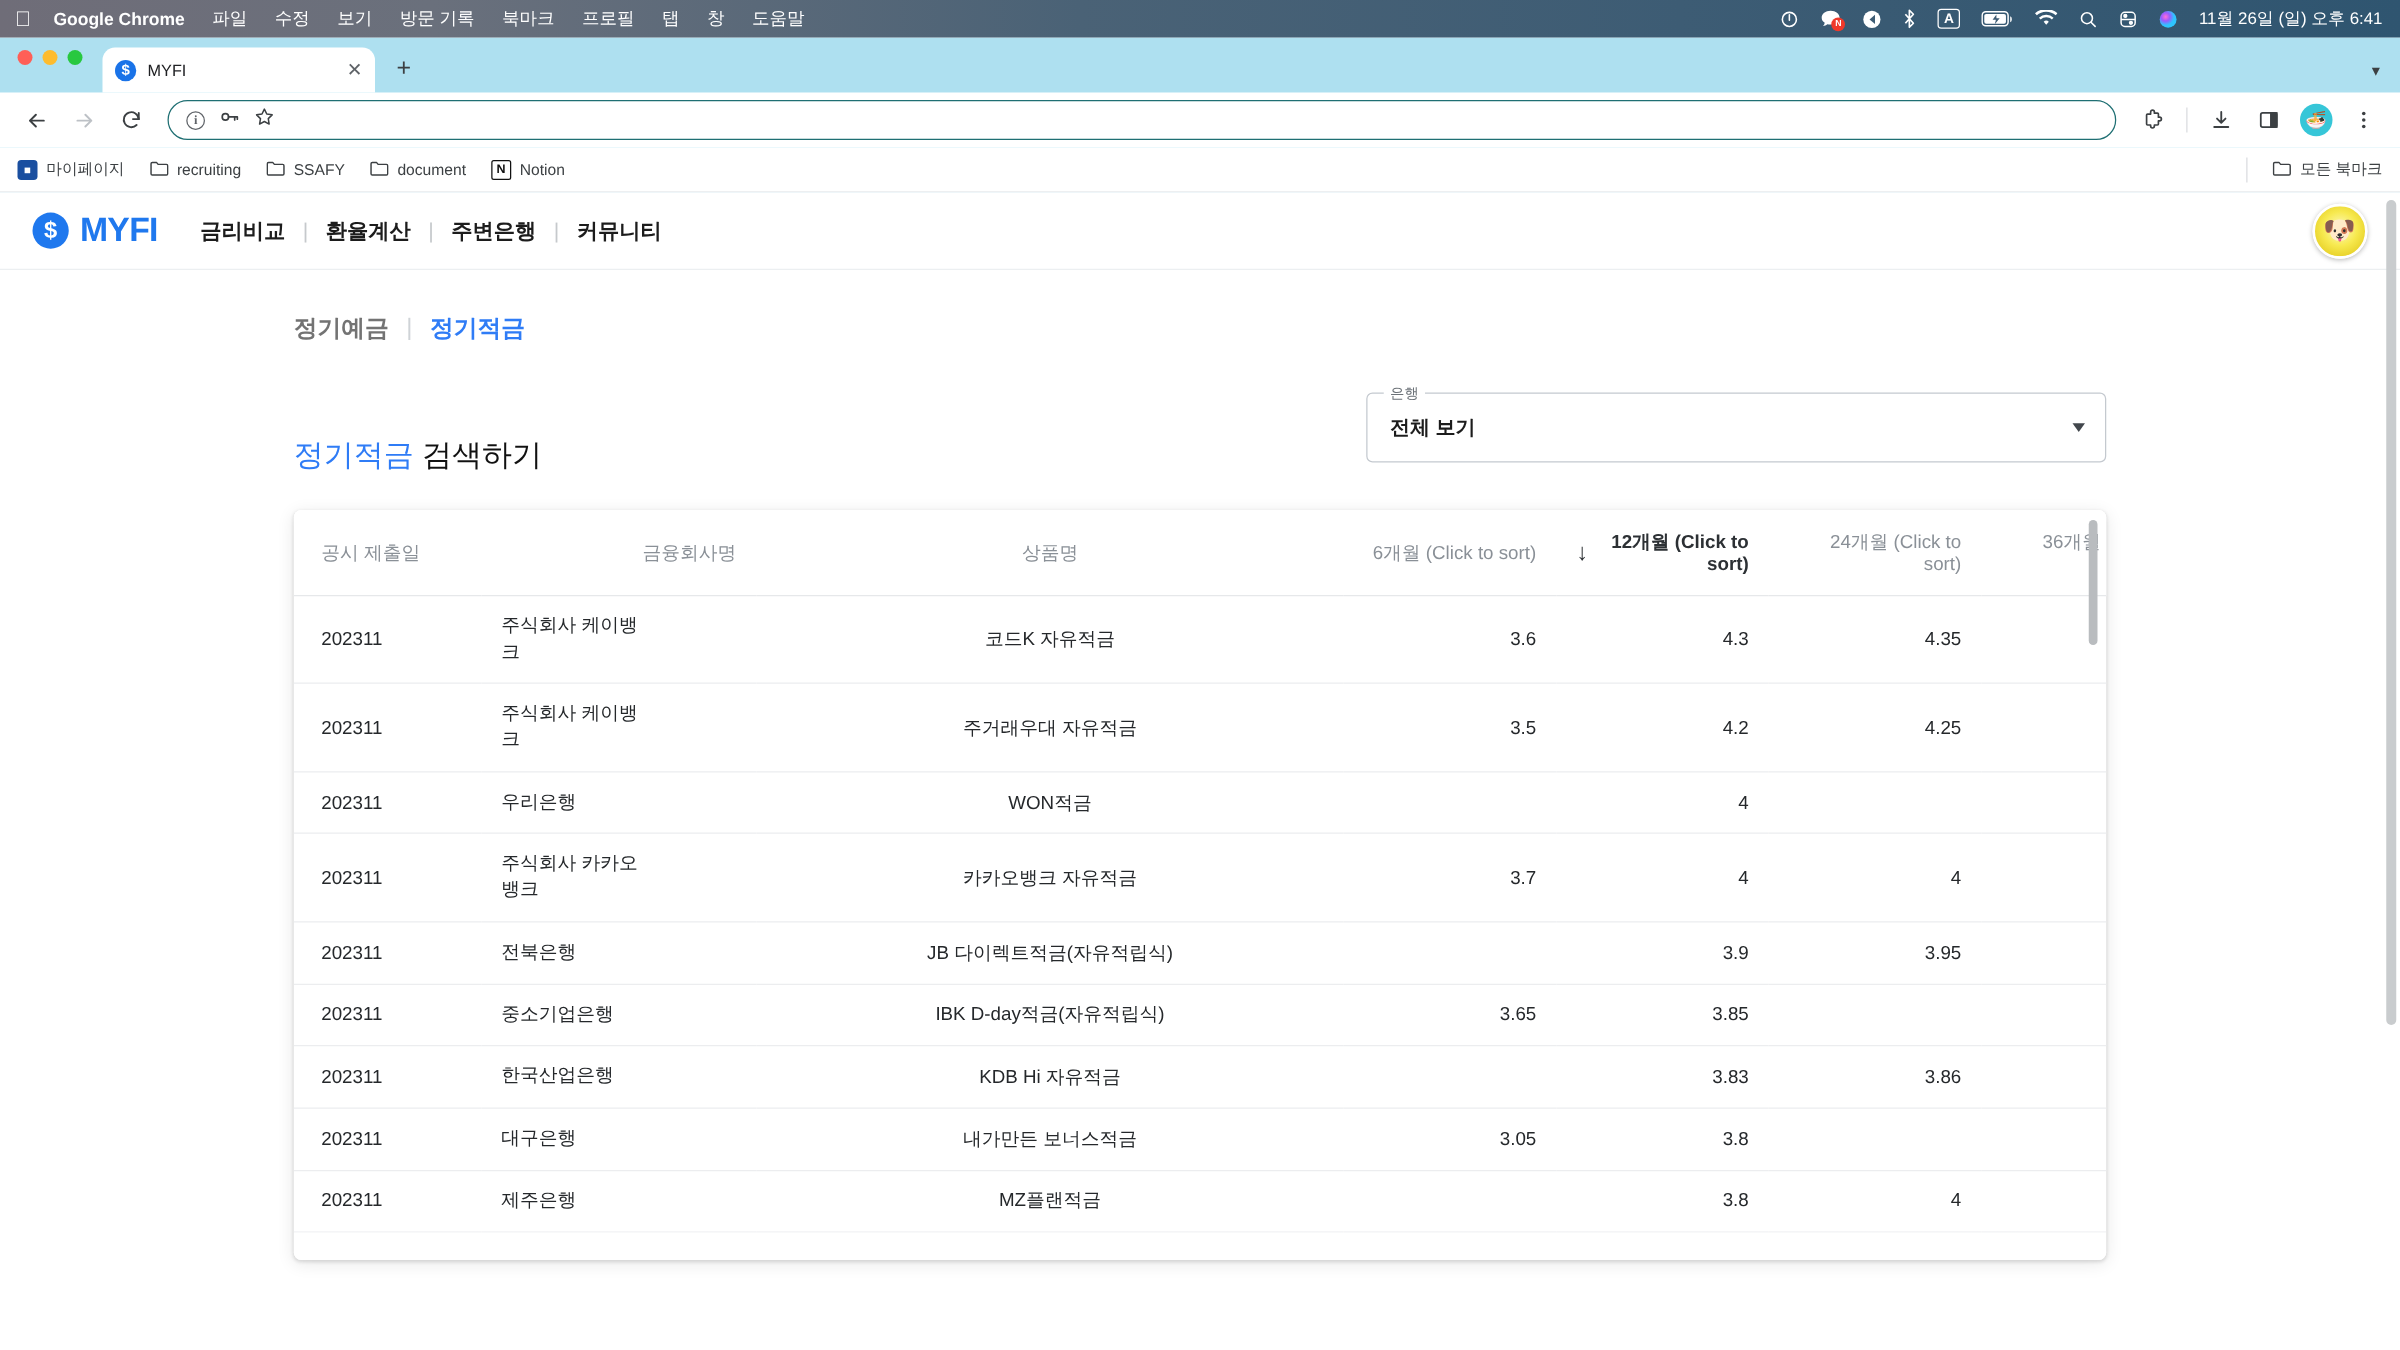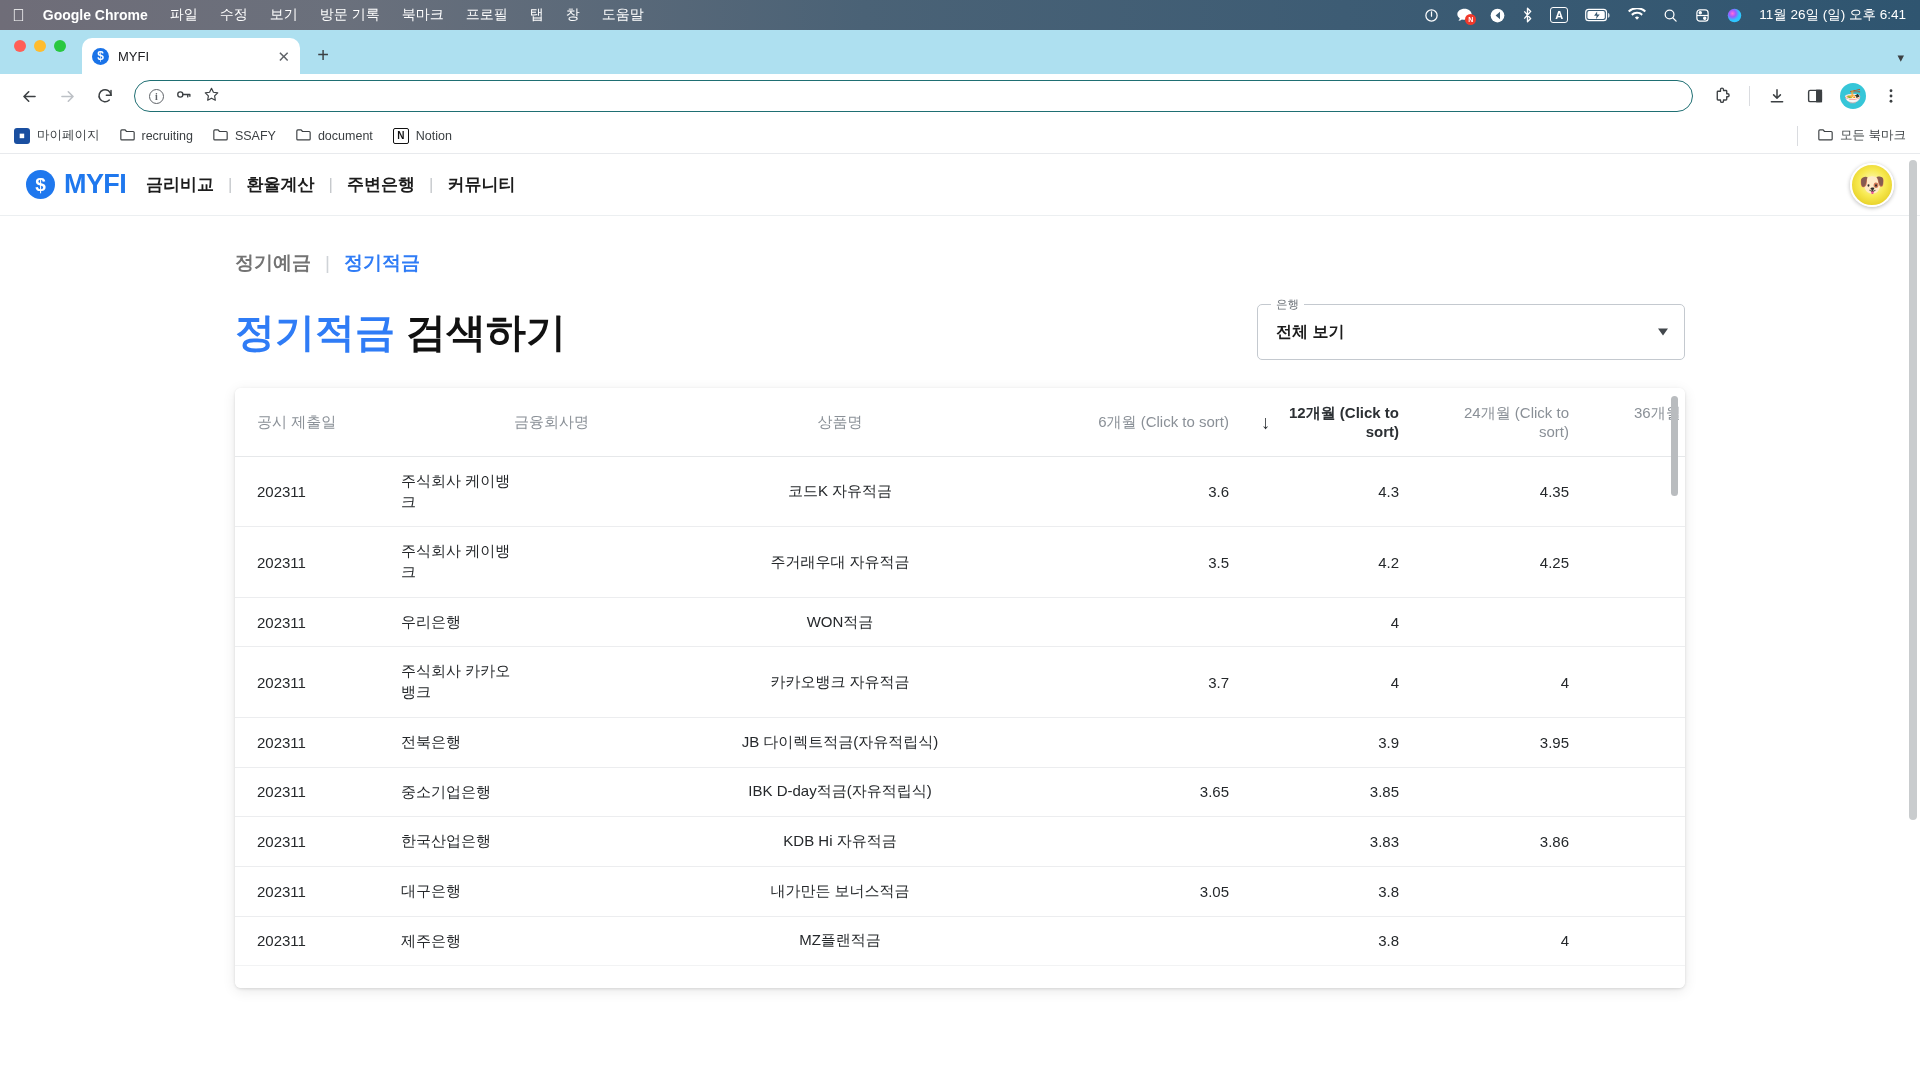--- a/index.html
+++ b/index.html
@@ -128,21 +128,21 @@
     padding: 0 24px; border-bottom: 1px solid #eceff1; position: relative;
   }
   #logo-wrap { display: flex; align-items: center; gap: 9px; margin-left: 2px; }
   #logo-coin {
     width: 29px; height: 29px; border-radius: 50%;
     background: #1f78ee; color: #fff;
     display: flex; align-items: center; justify-content: center;
     font-size: 19px; font-weight: bold;
   }
   #logo-text { font-size: 27px; font-weight: bold; color: #1f78ee; letter-spacing: -0.6px; }
-  #main-nav { display: flex; align-items: center; margin-left: 18px; font-size: 17px; color: #1c1c1c; font-weight: bold; }
+  #main-nav { display: flex; align-items: center; margin-left: 32px; font-size: 17px; color: #1c1c1c; font-weight: bold; }
   #main-nav .nav-link { padding: 0 2px; white-space: nowrap; }
   #main-nav .nav-div { color: #c6c9cc; margin: 0 12px; font-weight: normal; }
   #profile-avatar {
     position: absolute; right: 26px; top: 50%; transform: translateY(-50%);
     width: 44px; height: 44px; border-radius: 50%;
     background: radial-gradient(circle at 50% 45%, #fdfbc8 0%, #f7e94f 46%, #ead52f 72%, #e3cc22 100%);
     border: 2px solid #ffffff;
     box-shadow: 0 1px 4px rgba(0,0,0,.28);
     display: flex; align-items: center; justify-content: center;
     font-size: 21px;
@@ -154,38 +154,38 @@
   #subtabs { display: flex; align-items: center; font-size: 19px; font-weight: bold; gap: 0; }
   #subtabs .st { white-space: nowrap; }
   #subtabs .st.inactive { color: #737373; }
   #subtabs .st.active { color: #2f7cf6; }
   #subtabs .st-div { color: #cfd3d7; margin: 0 14px; font-weight: normal; }
 
   #titlerow {
     display: flex; align-items: center; justify-content: space-between;
     margin-top: 28px;
   }
-  #page-title { font-size: 40px; font-weight: bold; color: #111; white-space: nowrap; }
+  #page-title { font-size: 24px; font-weight: normal; color: #111; white-space: nowrap; margin-top: 44px; }
   #page-title .hl { color: #2f7cf6; }
 
   #controls { display: flex; align-items: center; gap: 28px; }
   #toggle-group {
     display: flex; border: 1px solid #d5dae0; border-radius: 6px; overflow: hidden;
     height: 46px;
   }
   .tg-btn {
     padding: 0 22px; display: flex; align-items: center; justify-content: center;
     font-size: 15px; color: #4a4f55; background: #fff; white-space: nowrap;
     cursor: pointer;
   }
   .tg-btn.active { background: #dce9fb; color: #2f7cf6; }
   .tg-btn + .tg-btn { border-left: 1px solid #d5dae0; }
 
   #bank-select {
-    width: 428px; height: 56px; position: relative;
+    width: 592px; height: 56px; position: relative;
     border: 1px solid #c4c9cf; border-radius: 5px;
     display: flex; align-items: center; padding: 0 18px;
   }
   #bank-select .legend {
     position: absolute; top: -8px; left: 13px;
     background: #fff; padding: 0 5px;
     font-size: 11.5px; color: #6b7177;
   }
   #bank-select .value { font-size: 16px; color: #1c1c1c; font-weight: bold; }
   #bank-select .caret {

